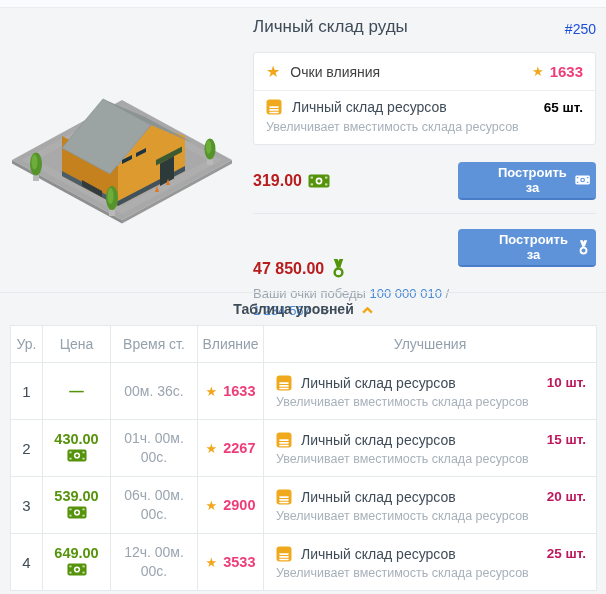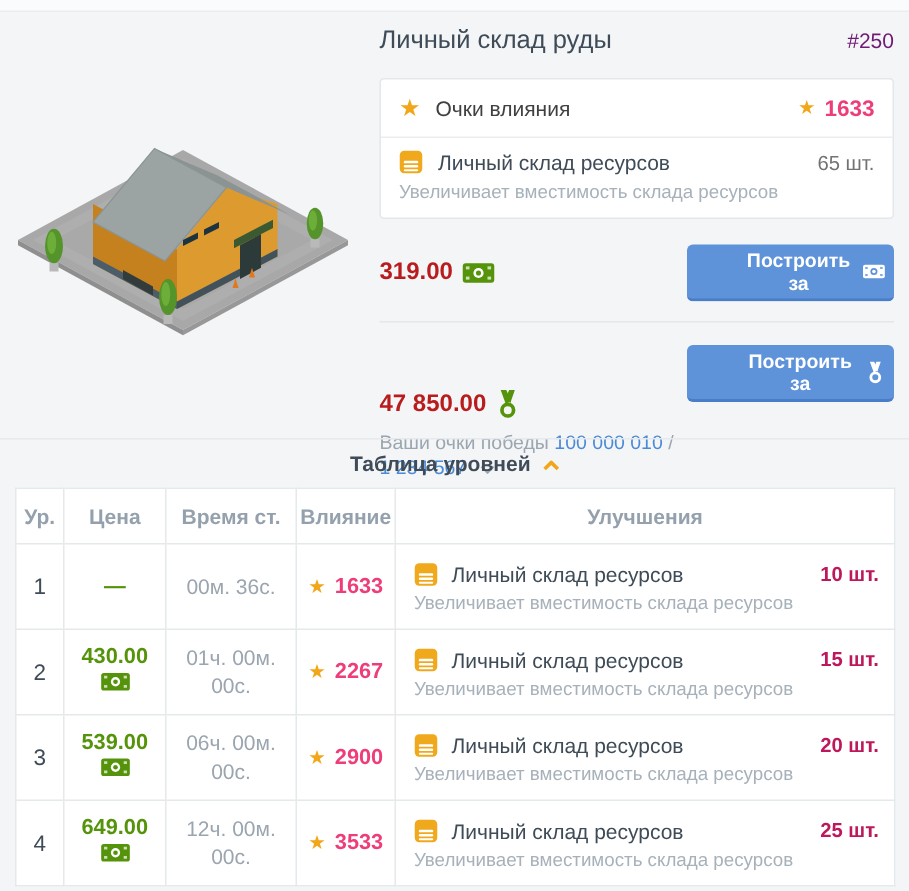--- a/index.html
+++ b/index.html
@@ -5,35 +5,35 @@
   html,body{margin:0;padding:0;}
   body{font-family:"Liberation Sans","DejaVu Sans",sans-serif;background:#f3f5f7;}
   #app{position:relative;width:606px;height:594px;background:#f3f5f7;overflow:hidden;color:#3f4c58;}
   .top-strip{position:absolute;left:0;top:0;width:100%;height:8px;background:#fafbfc;border-bottom:1px solid #e9edf0;box-sizing:border-box;}
 
   
   .building{position:absolute;left:10px;top:90px;width:228px;height:140px;}
 
   
   .details{position:absolute;left:253px;top:17px;width:343px;}
-  .title-row{display:flex;justify-content:space-between;align-items:center;}
+  .title-row{display:flex;justify-content:space-between;align-items:flex-end;}
   .page-title{font-size:17px;color:#3f4c58;}
-  .building-number{font-size:14px;color:#701a75;}
+  .building-number{font-size:14px;color:#1d4ed8;}
   .info-box{margin-top:15px;background:#fff;border:1px solid #e3e8ec;border-radius:3px;}
   .info-row1{display:flex;align-items:center;padding:9px 12px;border-bottom:1px solid #eaeef1;}
   .info-row2{padding:8px 12px 10px;}
   .star{color:#f2a71b;font-style:normal;}
   .star.big{font-size:16px;}
   .star.small{font-size:13px;}
   .info-label{margin-left:10px;font-size:14px;color:#404040;}
   .spacer{flex:1;}
   .influence-value{margin-left:6px;font-size:15px;font-weight:bold;color:#ee3d79;}
   .storage-line{display:flex;align-items:center;}
   .storage-name{margin-left:10px;font-size:14px;color:#3f4c58;}
-  .storage-count{margin-left:auto;font-size:13.5px;font-weight:normal;color:#737373;}
+  .storage-count{margin-left:auto;font-size:13.5px;font-weight:bold;color:#000000;}
   .storage-desc{margin-top:5px;font-size:12.5px;color:#a7b1ba;}
 
   .buy-row1{margin-top:17px;display:flex;justify-content:space-between;align-items:center;}
   .price{display:flex;align-items:center;gap:6px;font-size:16px;font-weight:bold;color:#b91c1c;}
   .btn{width:138px;height:38px;border:none;border-radius:4px;background:#5e92d9;border-bottom:2px solid #4a7dc8;
        color:#fff;font-family:inherit;font-size:13px;font-weight:bold;display:flex;align-items:center;justify-content:center;gap:6px;cursor:pointer;padding-left:38px;}
   .divider{border:none;border-top:1px solid #e4e8eb;margin:13px 0 11px;}
   .buy-row2{display:flex;justify-content:space-between;align-items:flex-start;}
   .buy2-left{width:198px;margin-top:34px;}
   .victory{margin-top:7px;font-size:13px;color:#9ba6b0;line-height:17px;}
@@ -41,21 +41,21 @@
   .chev-wrap{display:inline-block;margin-left:6px;cursor:pointer;}
   .btn.medal-btn{margin-top:4px;}
 
   
   .section-divider{position:absolute;left:0;top:292px;width:606px;border:none;border-top:1px solid #e6eaed;margin:0;}
   .levels-header{position:absolute;left:0;top:301px;width:606px;text-align:center;font-size:14px;font-weight:bold;color:#3f4c58;cursor:pointer;}
   .levels-header svg{margin-left:4px;}
 
   table.levels{position:absolute;left:10px;top:325px;width:586px;border-collapse:collapse;background:#fff;table-layout:fixed;}
   .levels th,.levels td{border:1px solid #e4e9ec;}
-  .levels th{height:34px;font-size:14px;font-weight:bold;color:#94a1ad;text-align:center;}
+  .levels th{height:34px;font-size:14px;font-weight:normal;color:#94a1ad;text-align:center;}
   .levels tr.data-row{height:57px;}
   td.c-level{text-align:center;font-size:15px;color:#3f4c58;}
   td.c-price{text-align:center;}
   .price-num{font-size:14.5px;font-weight:bold;color:#55930a;line-height:16px;}
   td.c-price svg{margin-top:2px;}
   td.c-time{text-align:center;font-size:14px;color:#9aa5b0;line-height:19px;padding:0 10px;}
   td.c-infl{text-align:center;}
   .infl-num{margin-left:6px;font-size:14.5px;font-weight:bold;color:#ee3d79;}
   td.c-upg{padding:8px 10px 7px 12px;vertical-align:middle;}
   .upg-line1{display:flex;align-items:center;}

